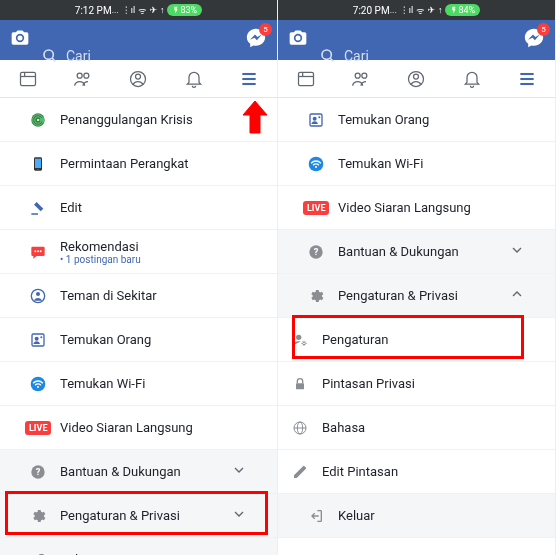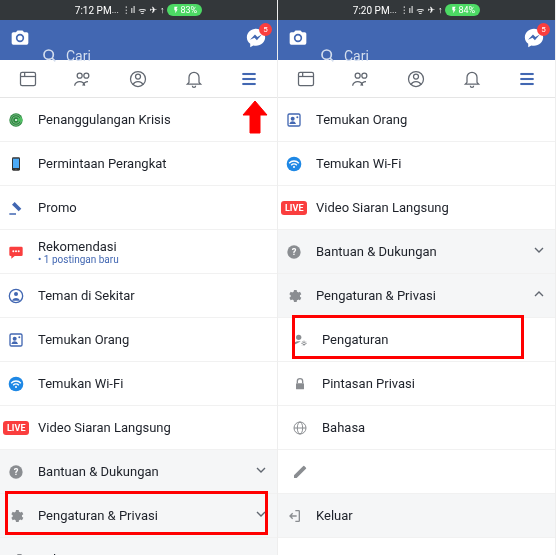--- a/index.html
+++ b/index.html
@@ -90,21 +90,21 @@
     background: #fff;
   }
   .nav-tab { color: #616770; display: flex; align-items: center; justify-content: center; width: 22px; height: 22px; }
   .nav-tab.active { color: #4267B2; }
   .nav-tab svg { width: 20px; height: 20px; }
   
   .menu-list { flex: 1; background: #fff; overflow-y: hidden; }
   .menu-item {
     display: flex;
     align-items: center;
-    padding: 0 8px;
+    padding: 0 30px;
     height: 44px;
     border-bottom: 1px solid #f1f1f1;
     font-size: 13px;
     color: #1d2129;
     background: #fff;
     gap: 14px;
     position: relative;
   }
   .menu-item.section {
     background: #f5f6f7;
@@ -259,21 +259,21 @@
           <span class="menu-label">Permintaan Perangkat</span>
         </div>
       </div>
       <div class="menu-item">
         <span class="menu-icon">
           <svg width="24" height="24" viewBox="0 0 24 24" fill="#4267B2">
             <path d="M2 20h10v2H2zM14 7l-4 4 6 6 4-4zM10 11L6 7l4-4 4 4z"></path>
           </svg>
         </span>
         <div class="menu-label-wrap">
-          <span class="menu-label">Promo</span>
+          <span class="menu-label">Edit</span>
         </div>
       </div>
       <div class="menu-item">
         <span class="menu-icon">
           <svg width="24" height="24" viewBox="0 0 24 24">
             <path d="M4 4h16a2 2 0 012 2v10a2 2 0 01-2 2H10l-5 4v-4H4a2 2 0 01-2-2V6a2 2 0 012-2z" fill="#fa3e3e"></path>
             <circle cx="8" cy="11" r="1.5" fill="#fff"></circle>
             <circle cx="12" cy="11" r="1.5" fill="#fff"></circle>
             <circle cx="16" cy="11" r="1.5" fill="#fff"></circle>
           </svg>
@@ -541,20 +541,23 @@
         <div class="menu-label-wrap">
           <span class="menu-label">Bahasa</span>
         </div>
       </div>
       <div class="menu-item sub">
         <span class="menu-icon">
           <svg width="24" height="24" viewBox="0 0 24 24" fill="#8a8d91">
             <path d="M3 17v4h4L19 9l-4-4L3 17zM21 7l-2 2-4-4 2-2a1 1 0 011.4 0L21 5.6a1 1 0 010 1.4z"></path>
           </svg>
         </span>
+        <div class="menu-label-wrap">
+          <span class="menu-label">Edit Pintasan</span>
+        </div>
       </div>
       <div class="menu-item section">
         <span class="menu-icon">
           <svg width="24" height="24" viewBox="0 0 24 24" fill="none" stroke="#8a8d91" stroke-width="2">
             <path d="M14 4h5a1 1 0 011 1v14a1 1 0 01-1 1h-5"></path>
             <path d="M10 8l-4 4 4 4M6 12h10"></path>
           </svg>
         </span>
         <div class="menu-label-wrap">
           <span class="menu-label">Keluar</span>

